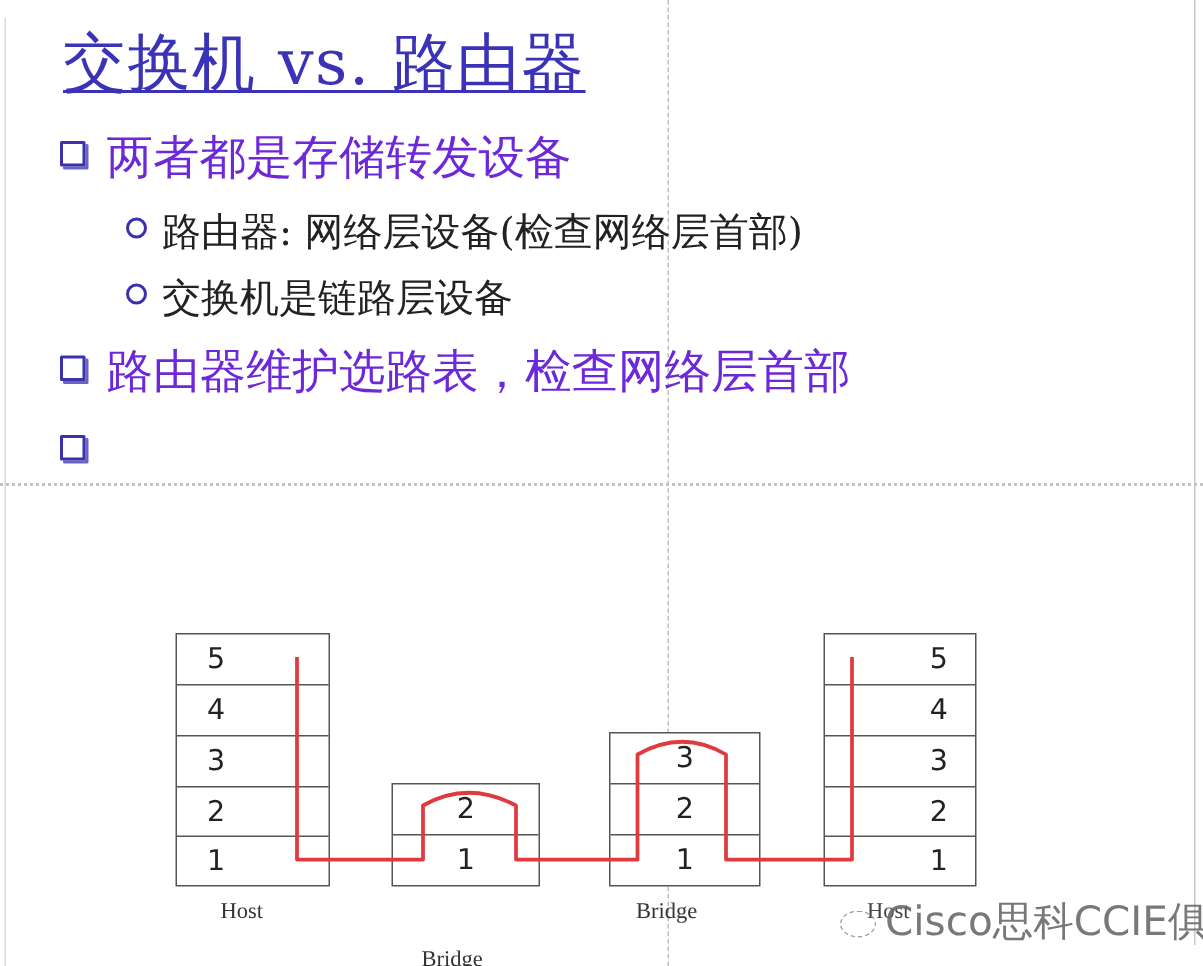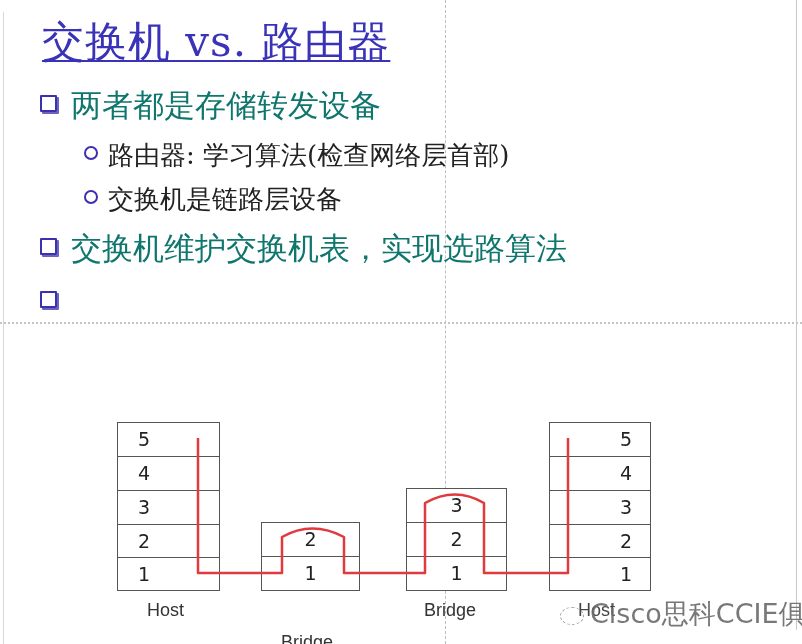--- a/index.html
+++ b/index.html
@@ -7,60 +7,60 @@
          font-family:"DejaVu Sans", sans-serif; color:#222; }
   .frame-left { position:absolute; left:3px; top:12px; width:1px; height:632px; background:#d8d8d8; }
   .frame-right { position:absolute; left:796px; top:0px; width:1px; height:630px; background:#c8c8c8; }
   .guide-v { position:absolute; left:445px; top:0; height:644px; width:0;
              border-left:1px dashed #bdbdbd; }
   .guide-h { position:absolute; left:0; top:322px; width:802px; height:0;
              border-top:2px dotted #c4c4c4; }
   .title { position:absolute; left:42px; top:18px; font-size:42px; line-height:48px;
            color:#3a33b8; text-decoration:underline; text-decoration-thickness:2px;
            text-underline-offset:4px; font-family:"DejaVu Serif", serif; letter-spacing:1px; white-space:nowrap; }
-  .b1 { position:absolute; font-size:31px; line-height:38px; color:#0f766e; white-space:nowrap;
+  .b1 { position:absolute; font-size:31px; line-height:38px; color:#6d28d9; white-space:nowrap;
         font-family:"DejaVu Serif", serif; }
   .b2 { position:absolute; font-size:26px; line-height:32px; color:#222; white-space:nowrap;
         font-family:"DejaVu Serif", serif; }
   .sq { display:inline-block; width:13px; height:13px; border:2.5px solid #3b30b0;
         box-shadow:2px 2px 0 #6a64c0; margin-right:14px; vertical-align:4px; border-radius:1px; }
   .ci { display:inline-block; width:10px; height:10px; border:2.5px solid #3b30b0;
         border-radius:50%; margin-right:10px; vertical-align:4px; }
   .stack { position:absolute; border:1.5px solid #555; background:#fff; }
   .cell { position:absolute; left:0; right:0; height:33px; border-top:1.5px solid #555;
           font-family:"DejaVu Sans", sans-serif; font-size:19px; line-height:33px; color:#222; }
   .cell.first { border-top:none; }
-  .lbl { position:absolute; font-family:Liberation Sans, sans-serif; font-size:18px; color:#333; }
+  .lbl { position:absolute; font-family:Liberation Serif, serif; font-size:15px; color:#333; }
   svg.path { position:absolute; left:0; top:0; }
   .wm { position:absolute; left:560px; top:596px; font-size:27px; color:#6a6a6a;
         font-family:"DejaVu Sans", sans-serif; white-space:nowrap; opacity:0.9; }
   .wm-icon { display:inline-block; width:22px; height:16px; border:1.5px dashed #999;
              border-radius:50%; margin-right:6px; vertical-align:-2px; }
 </style>
 </head>
 <body>
 
 <div class="frame-left"></div>
 <div class="frame-right"></div>
 <div class="guide-v"></div>
 <div class="guide-h"></div>
 
 <div class="title">交换机 vs. 路由器</div>
 
 <div class="b1" style="left:40px; top:86px;">
   <span class="sq"></span><span>两者都是存储转发设备</span>
 </div>
 <div class="b2" style="left:84px; top:139px;">
-  <span class="ci"></span><span>路由器: 学习算法(检查网络层首部)</span>
+  <span class="ci"></span><span>路由器: 网络层设备(检查网络层首部)</span>
 </div>
 <div class="b2" style="left:84px; top:183px;text-align:center;">
   <span class="ci"></span><span>交换机是链路层设备</span>
 </div>
 <div class="b1" style="left:40px; top:229px;">
-  <span class="sq"></span><span>交换机维护交换机表，实现选路算法</span>
+  <span class="sq"></span><span>路由器维护选路表，检查网络层首部</span>
 </div>
 <div class="b1" style="left:40px; top:282px;">
   <span class="sq"></span>
 </div>
 
 <div class="stack" style="left:117px; top:422px; width:101px; height:167px;">
   <div class="cell first" style="top:0; padding-left:20px;">5</div>
   <div class="cell" style="top:33px; padding-left:20px;">4</div>
   <div class="cell" style="top:67px; padding-left:20px;">3</div>
   <div class="cell" style="top:101px; padding-left:20px;">2</div>

